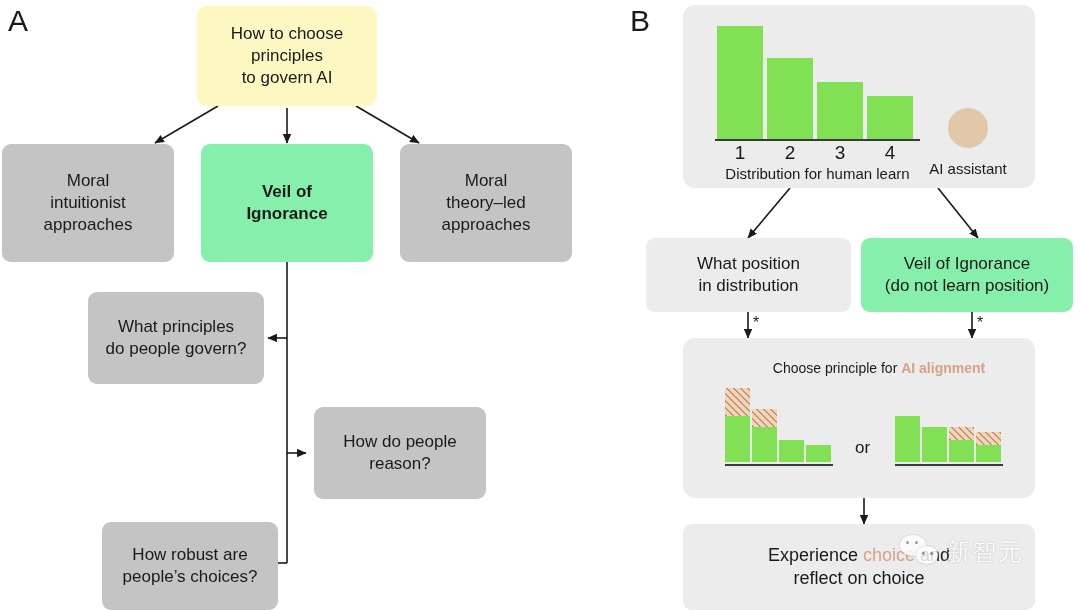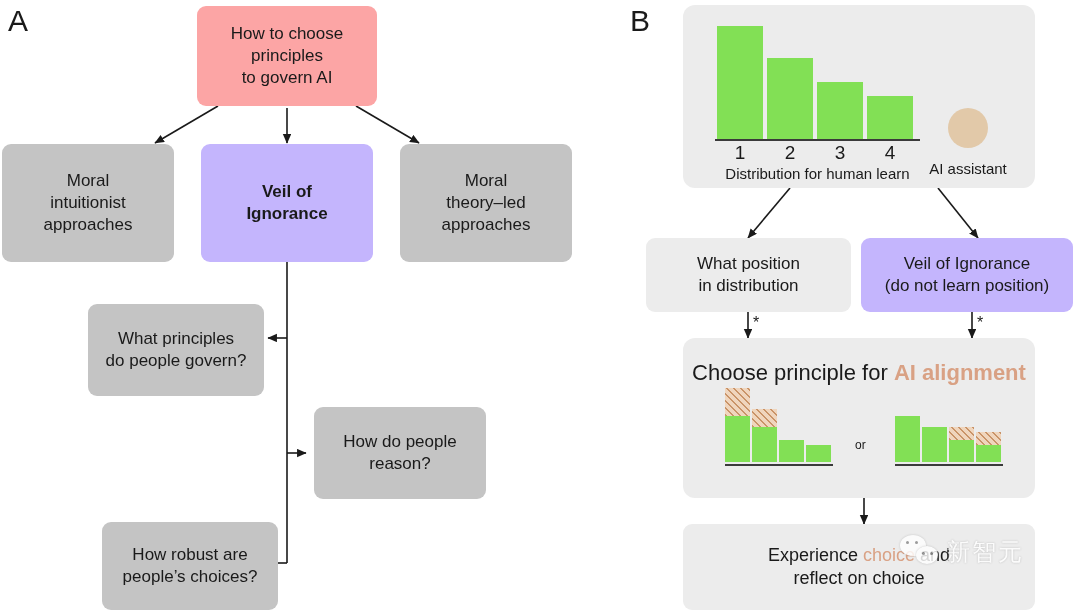--- a/index.html
+++ b/index.html
@@ -26,22 +26,22 @@
     align-items: center;
     justify-content: center;
     text-align: center;
     border-radius: 9px;
     color: #1a1a1a;
     font-size: 17px;
     line-height: 1.28;
     padding: 4px 8px;
   }
   .node.gray  { background: #c4c4c4; }
-  .node.tan   { background: #fca5a5; }
-  .node.blue  { background: #c4b5fd; }
+  .node.tan   { background: #fef9c3; }
+  .node.blue  { background: #86efac; }
   .node.lgray { background: #ececec; }
   .node.bold  { font-weight: bold; }
 
   
   #arrows { position: absolute; left:0; top:0; width:1080px; height:610px; pointer-events:none; }
 
   
   .groupbox {
     position: absolute;
     background: #ececec;
@@ -68,25 +68,25 @@
     font-size: 19px; text-align: center;
   }
   .ticklabels span { display: block; }
   .caption {
     position: absolute; font-size: 15px; color: #1a1a1a;
     text-align: center; white-space: nowrap;
   }
 
   .accent { color: #d9a184; font-weight: bold; }
   .asterisk { position: absolute; font-size: 16px; color: #1a1a1a; }
-  .or-label { position: absolute; font-size: 12px; color: #1a1a1a; }
+  .or-label { position: absolute; font-size: 17px; color: #1a1a1a; }
 
   .choose-title {
-    position: absolute; font-size: 22px; color: #1a1a1a;
-    text-align: center; white-space: nowrap;
+    position: absolute; font-size: 14px; color: #1a1a1a;
+    text-align: center; white-space: nowrap; margin-left: 20px;
   }
 
   
   #watermark {
     position: absolute; left: 900px; top: 535px;
     display: flex; align-items: center; gap: 6px;
     opacity: .82; pointer-events: none;
   }
   #watermark .wm-text {
     font-size: 24px; color: #ffffff;
@@ -169,21 +169,21 @@
   </div>
 
   <div class="node gray" style="left:400px; top:144px; width:172px; height:118px;">
     <div>
       <div>Moral</div>
       <div>theory–led</div>
       <div>approaches</div>
     </div>
   </div>
 
-  <div class="node gray" style="left:88px; top:304px; width:176px; height:92px;padding-left:8px;">
+  <div class="node gray" style="left:88px; top:292px; width:176px; height:92px;padding-left:8px;">
     <div>
       <div>What principles</div>
       <div>do people govern?</div>
     </div>
   </div>
 
   <div class="node gray" style="left:314px; top:407px; width:172px; height:92px;">
     <div>
       <div>How do people</div>
       <div>reason?</div>

